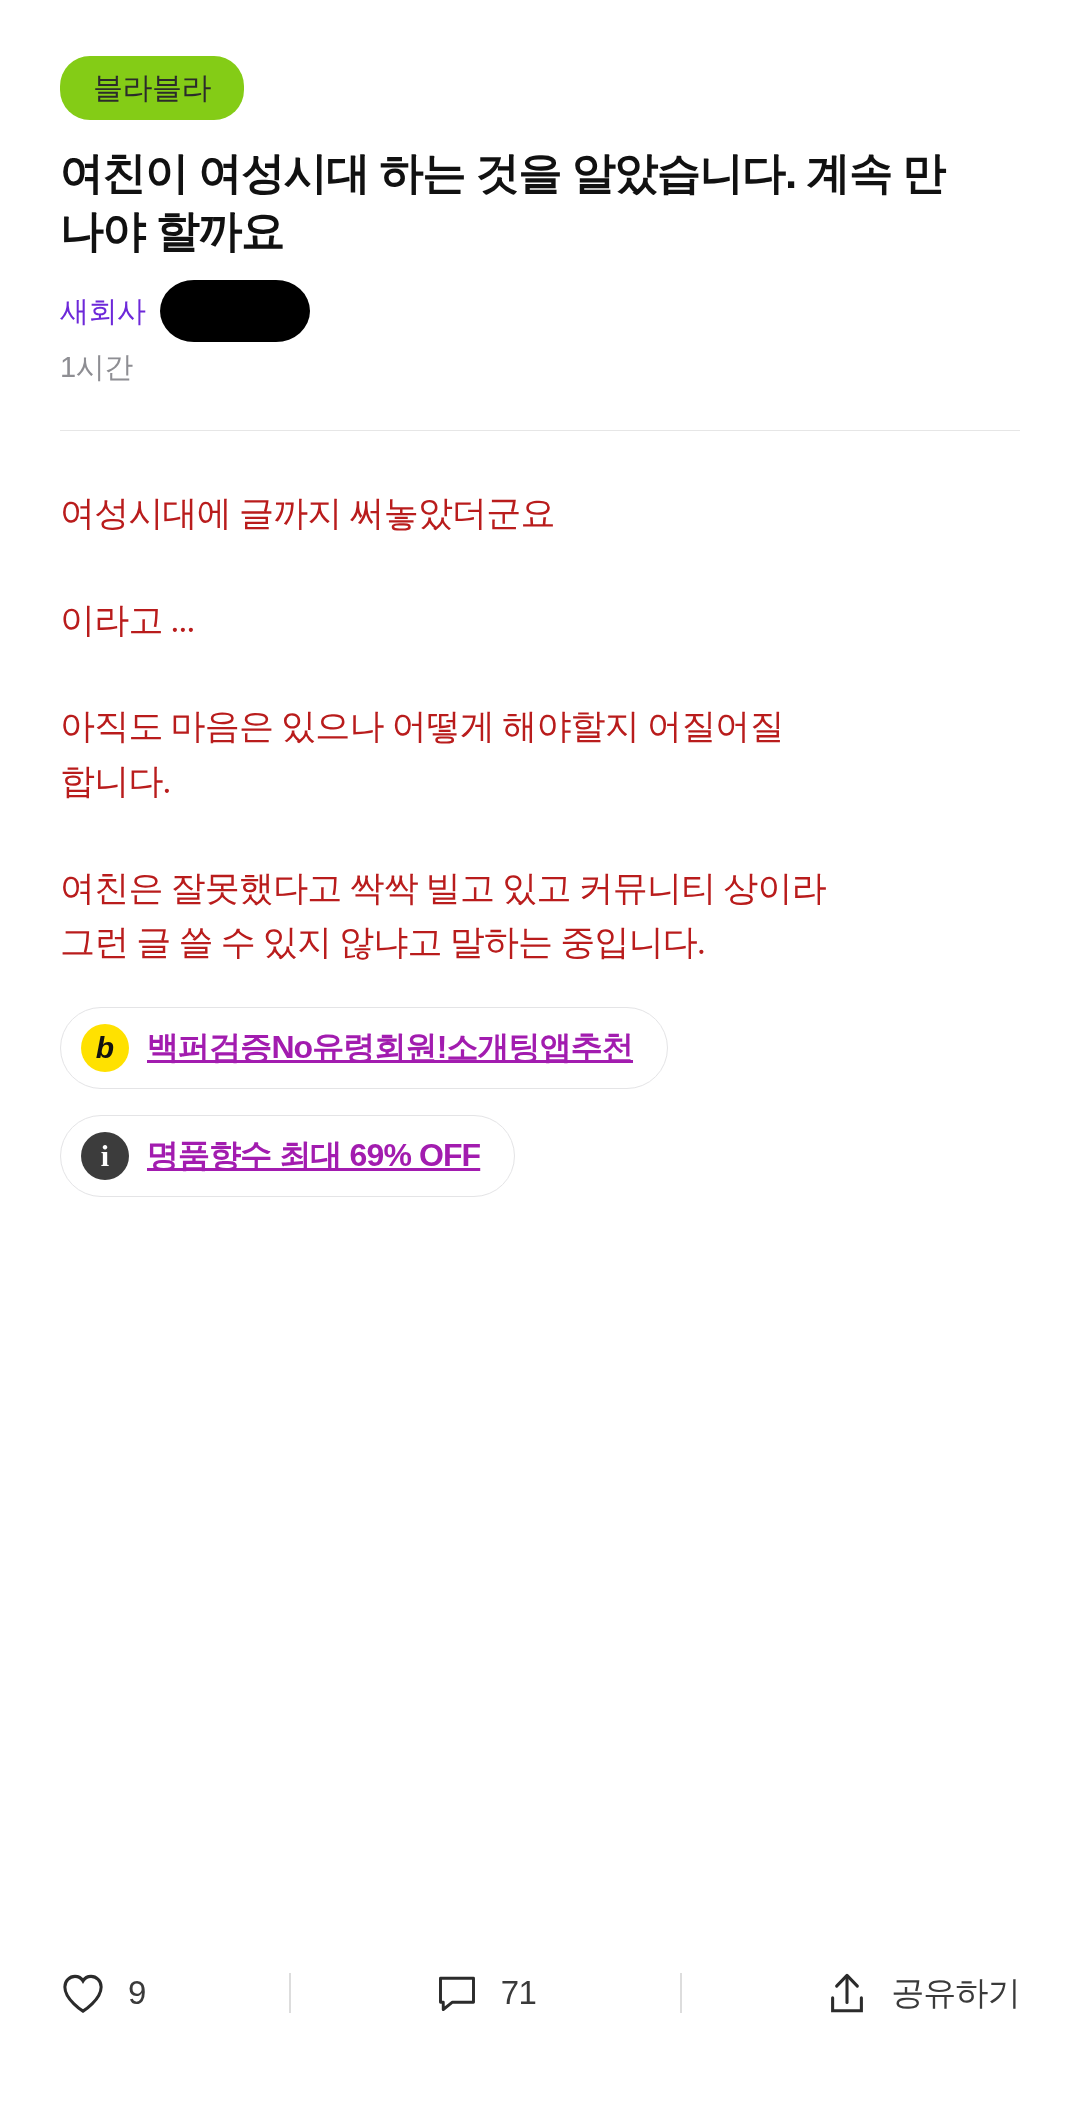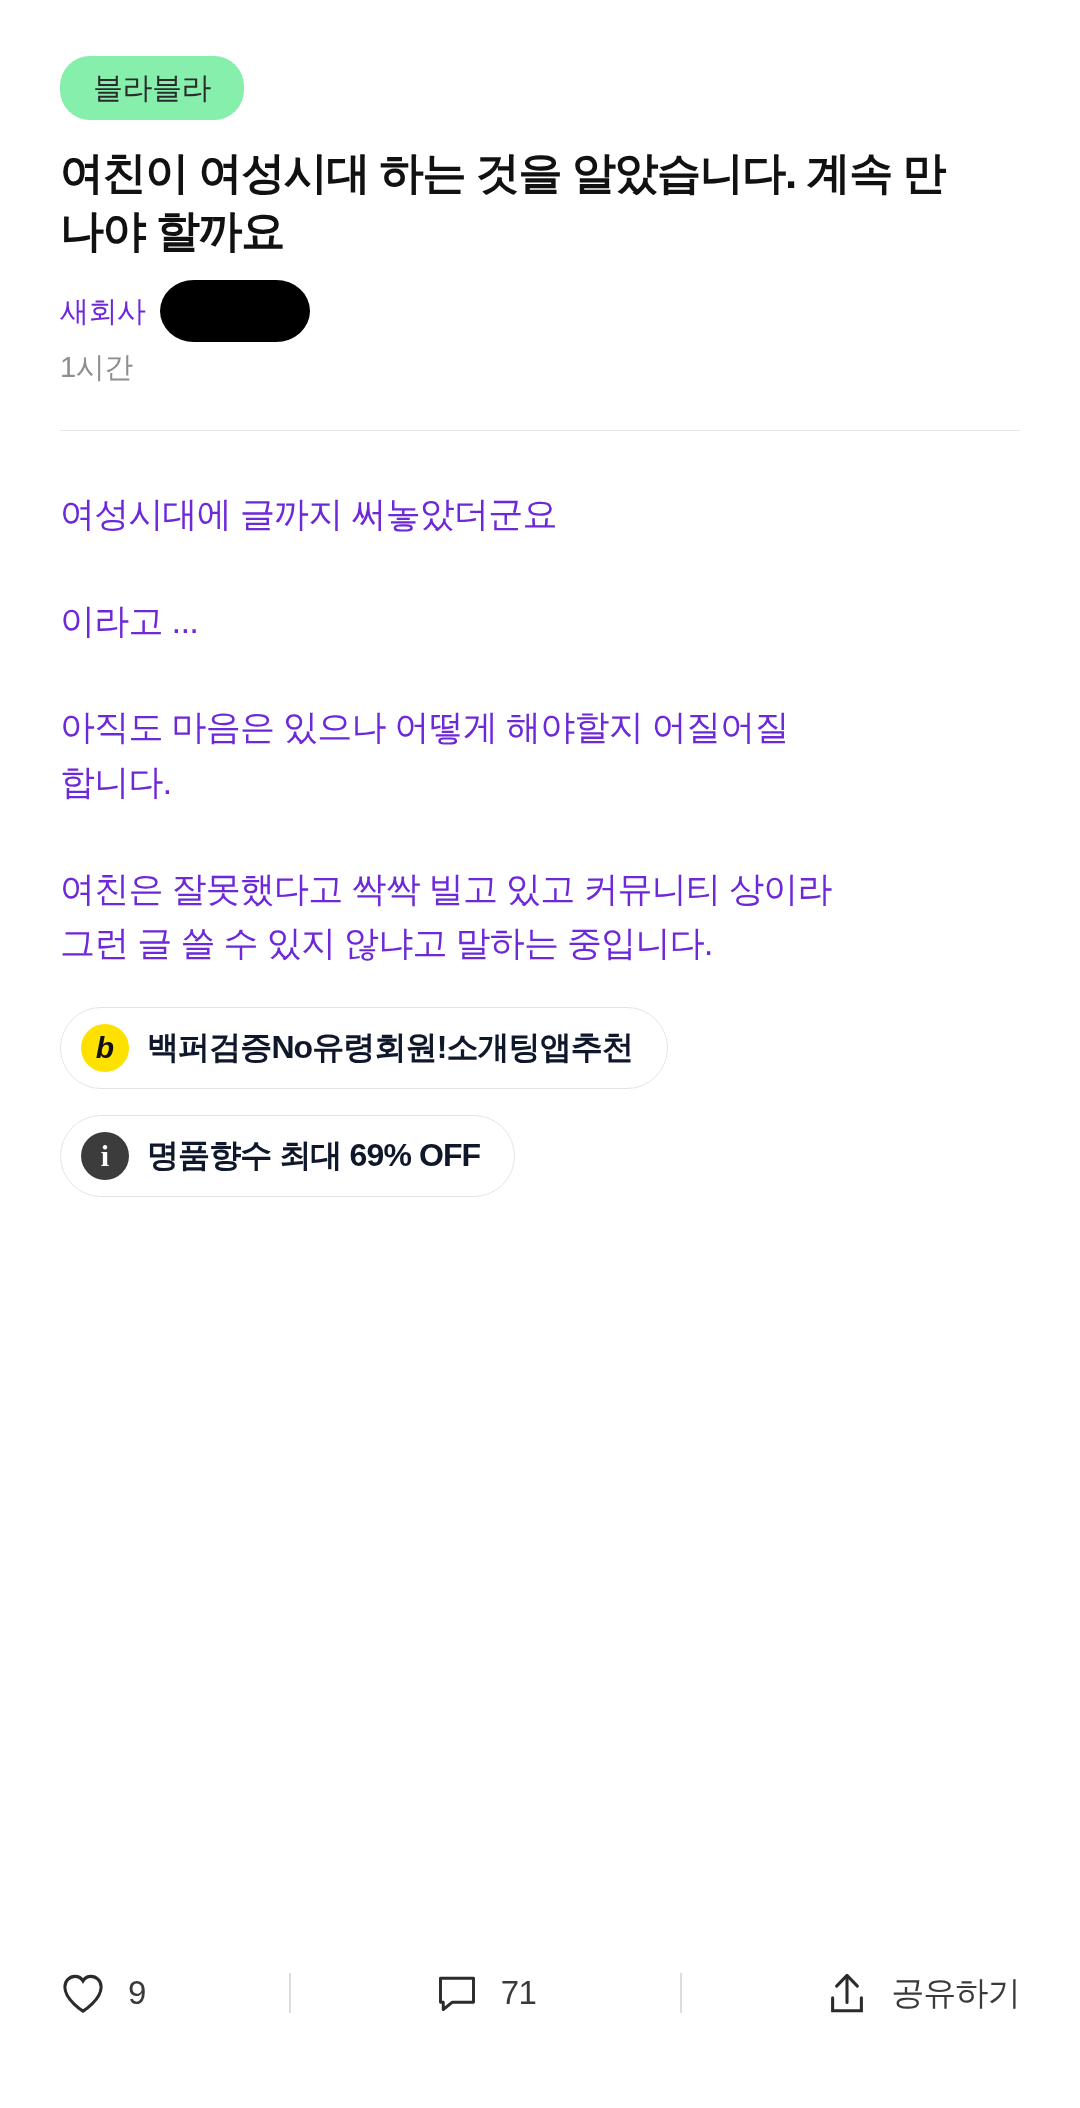--- a/index.html
+++ b/index.html
@@ -21,21 +21,21 @@
     position: relative;
     box-sizing: border-box;
   }
 
   
   .header {
     padding: 56px 60px 0 60px;
   }
   .category-chip {
     display: inline-block;
-    background: #86efac;
+    background: #84cc16;
     color: #2b2b2b;
     border-radius: 30px;
     padding: 17px 33px;
     font-size: 30px;
     font-weight: 500;
     line-height: 1;
     letter-spacing: -0.5px;
   }
   .post-title {
     margin: 24px 0 0 0;
@@ -80,24 +80,25 @@
   }
 
   
   .body-content {
     padding: 56px 60px 0 60px;
   }
   .para {
     font-size: 35px;
     line-height: 1.56;
     letter-spacing: -0.8px;
-    color: #6d28d9;
+    color: #b91c1c;
     margin: 0 0 52px 0;
     max-width: 940px;
     white-space: pre-wrap;
+    font-family: Liberation Serif, serif;
   }
   .para:last-child { margin-bottom: 0; }
 
   
   .ads {
     padding: 36px 60px 0 60px;
   }
   .ad-pill {
     display: inline-flex;
     align-items: center;
@@ -118,22 +119,23 @@
     font-size: 30px;
     font-weight: 700;
     flex: none;
   }
   .ad-badge.yellow { background: #ffe100; color: #111; font-style: italic; }
   .ad-badge.dark { background: #3c3c3c; color: #ffffff; font-family: "Liberation Serif", serif; }
   .ad-text {
     font-size: 32px;
     font-weight: 700;
     letter-spacing: -0.9px;
-    color: #0f172a;
+    color: #a21caf;
     white-space: nowrap;
+    text-decoration: underline;
   }
 
   
   .footer {
     position: absolute;
     left: 0;
     right: 0;
     bottom: 92px;
     padding: 0 60px;
     display: flex;

